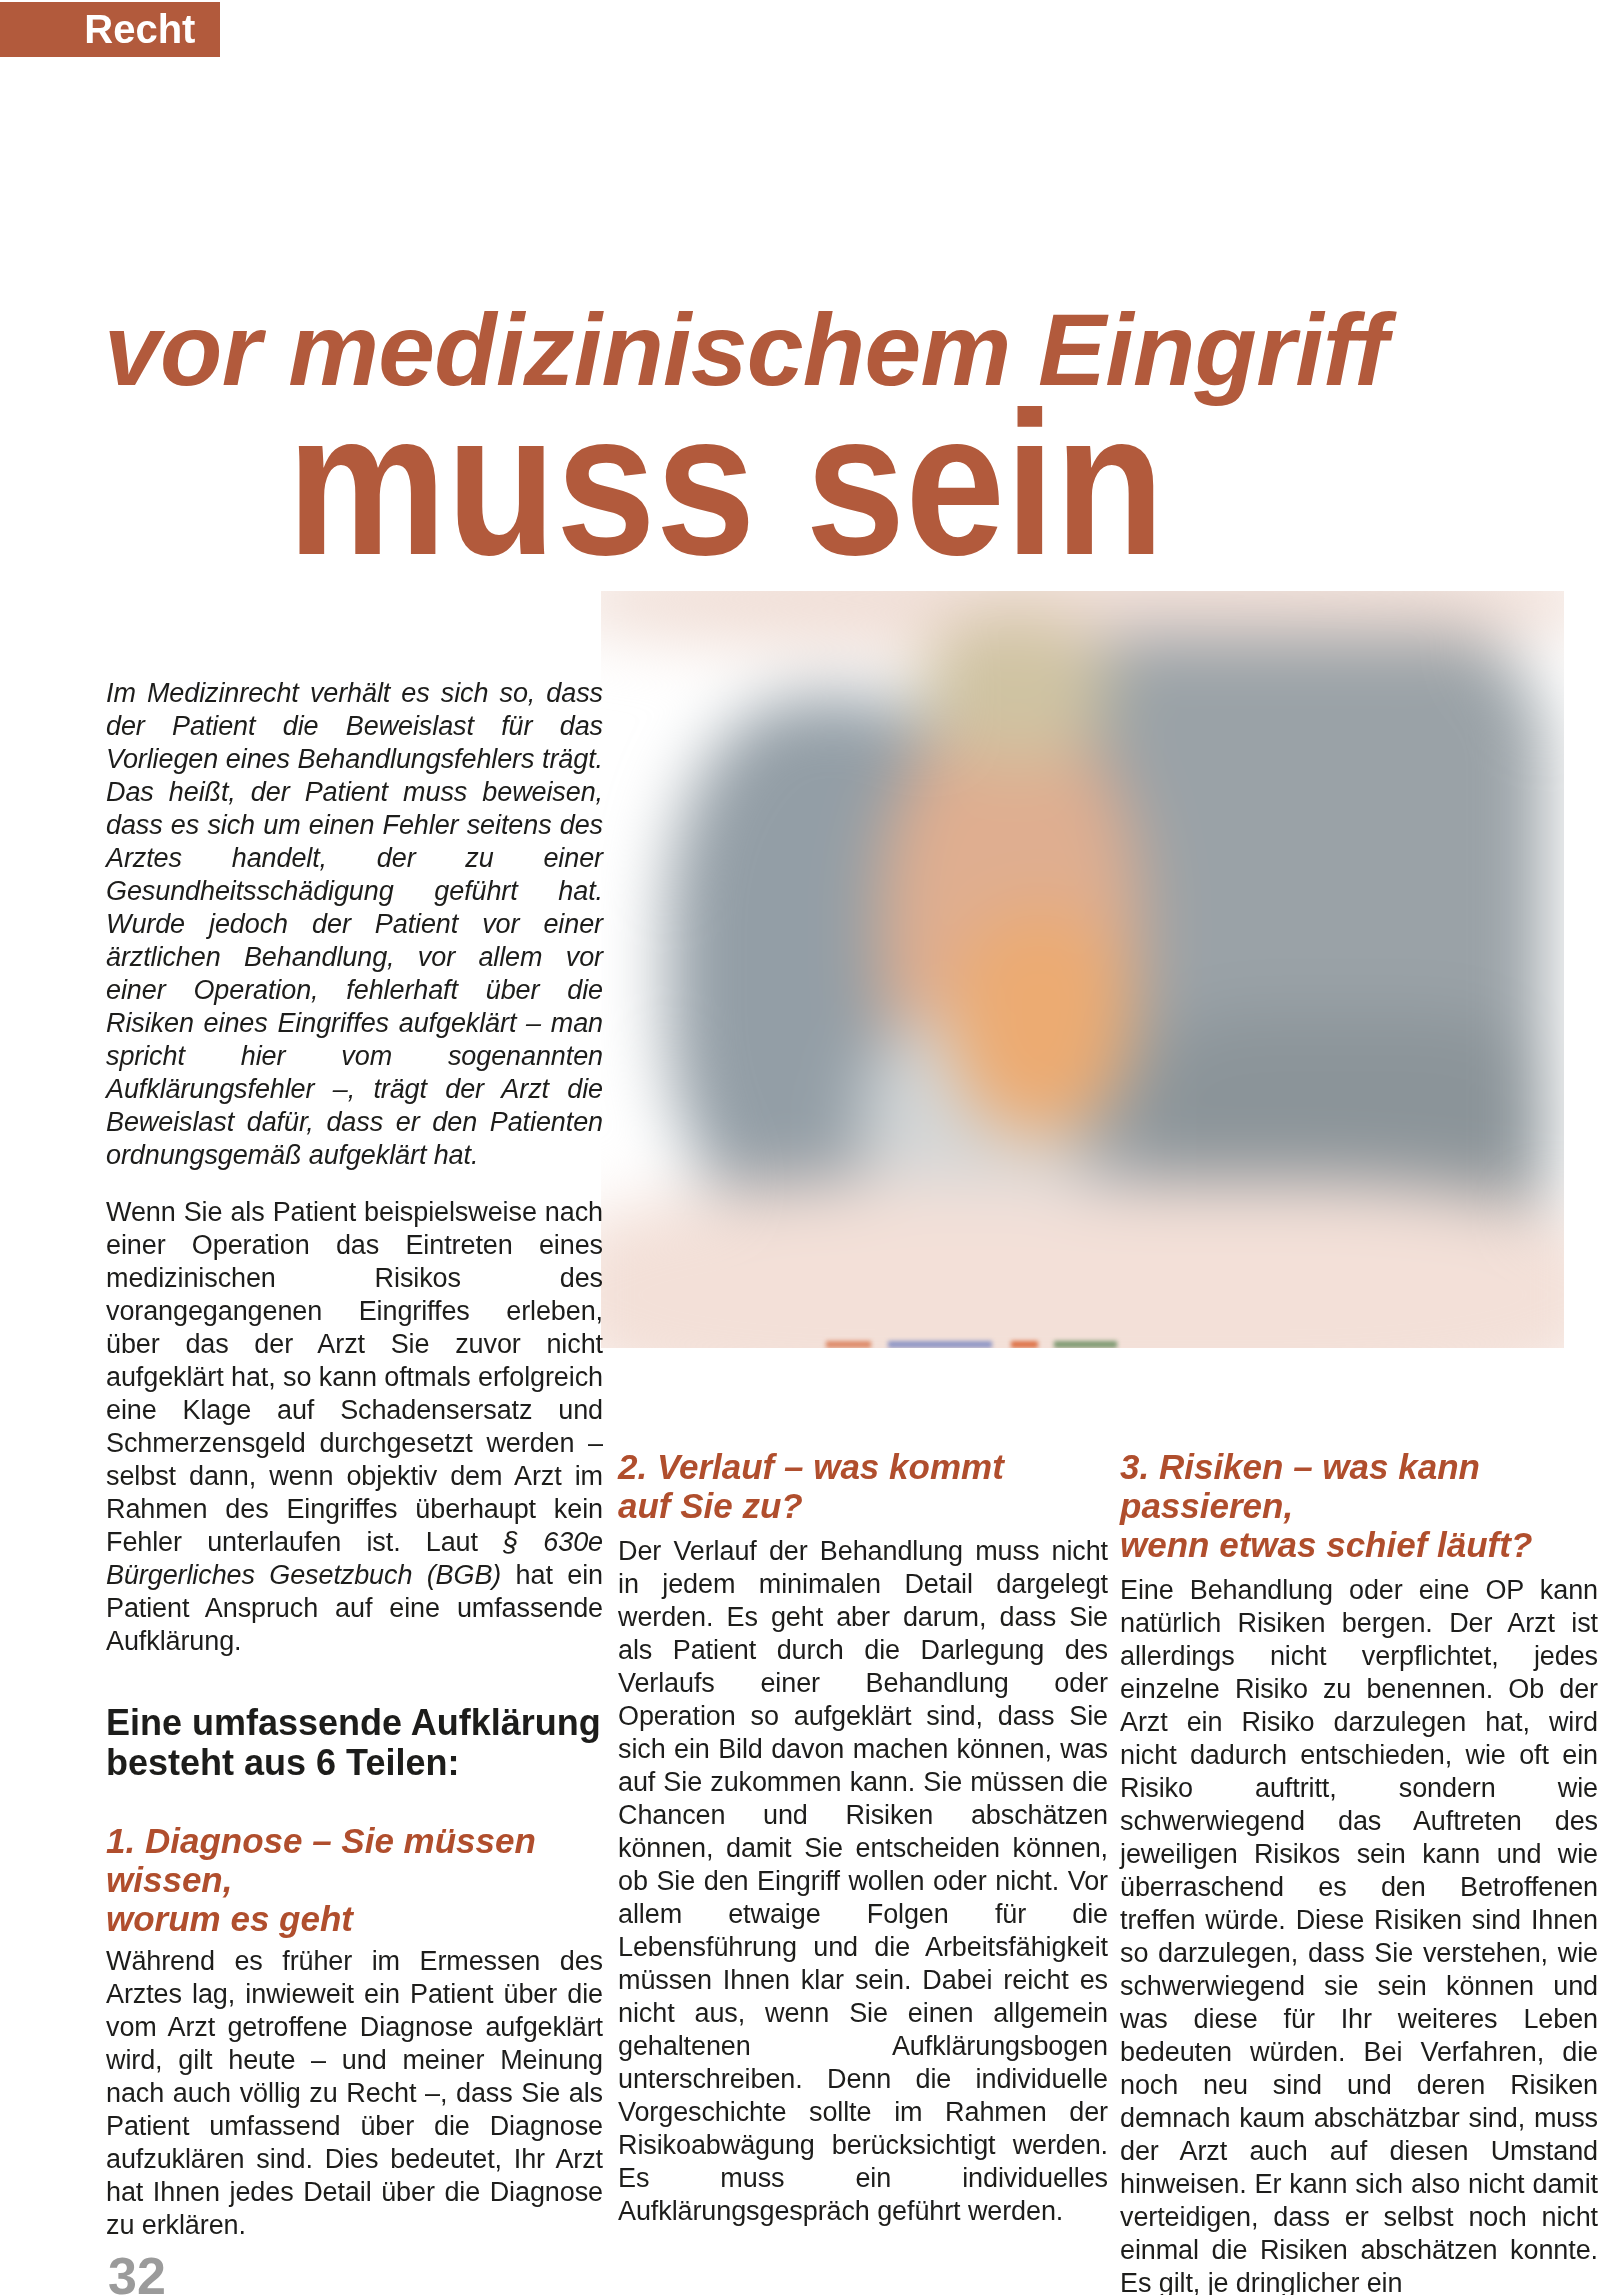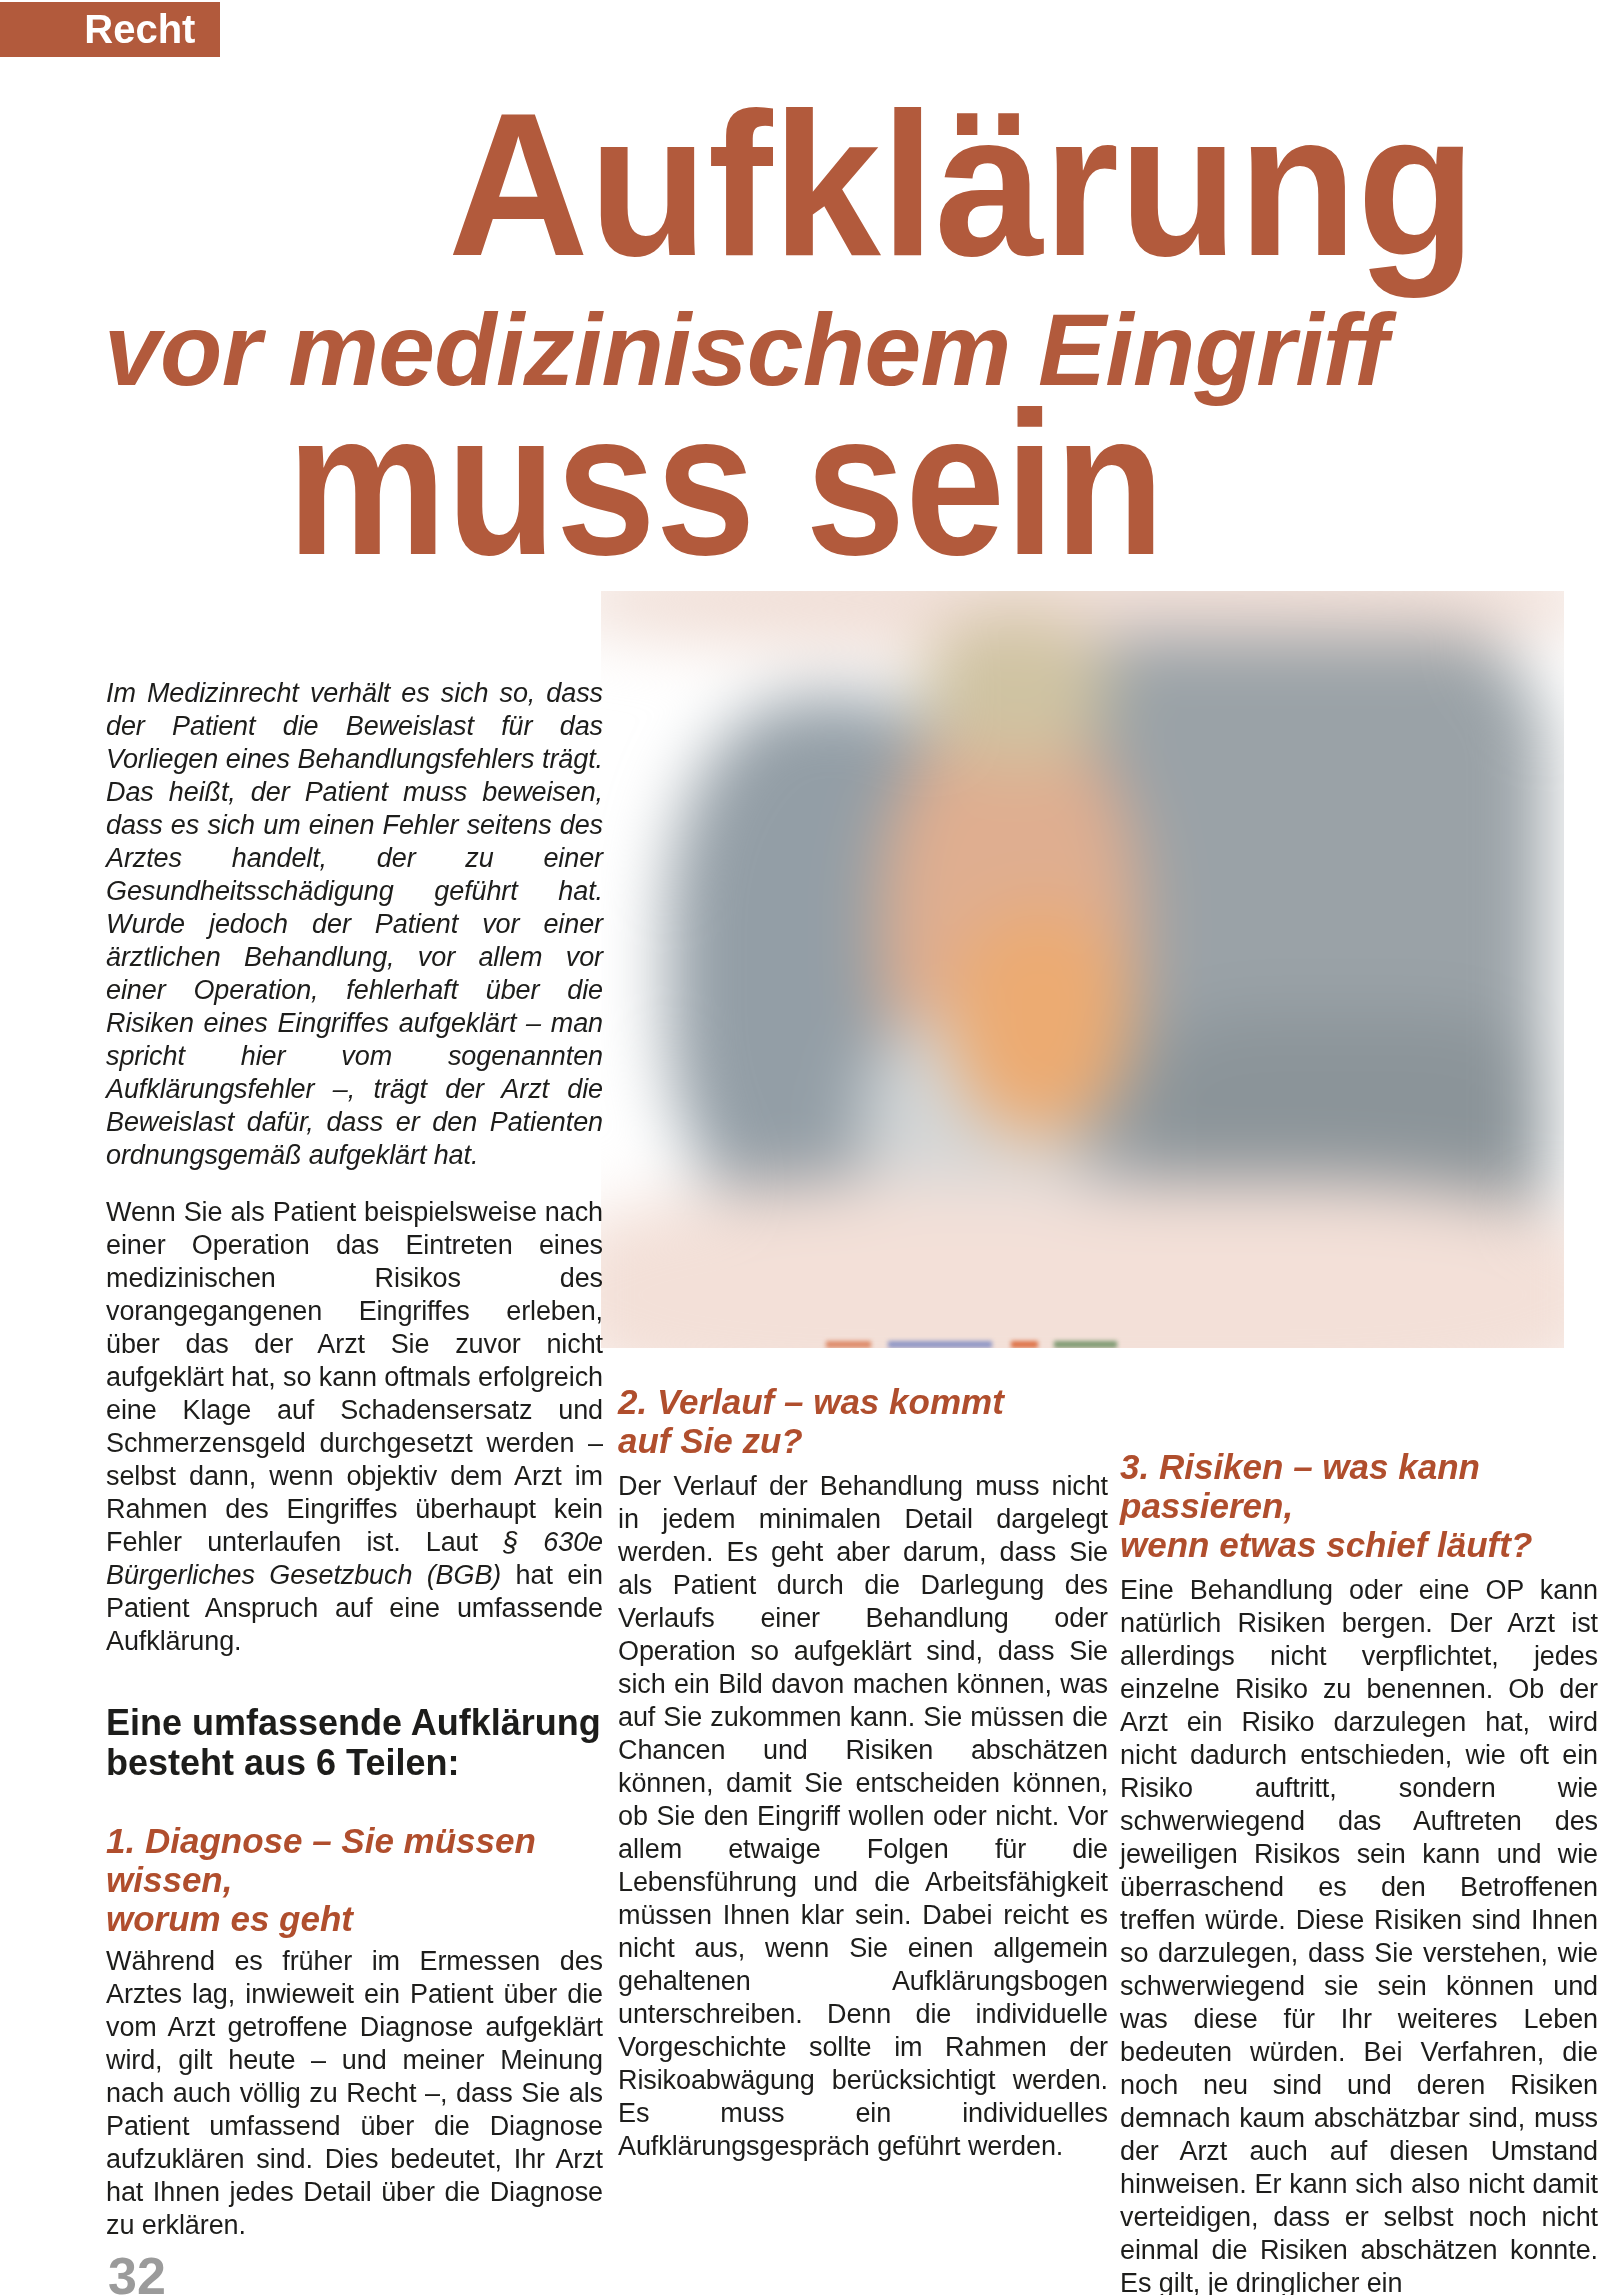--- a/index.html
+++ b/index.html
@@ -64,21 +64,21 @@
   .b-gown{left:27%;top:56%;width:23%;height:32%;background:#d3d6d7;border-radius:40%;}
   .strip{position:absolute;bottom:0;height:7.5px;filter:blur(2px);}
   .s1{left:225px;width:45px;background:#dd8a68;}
   .s2{left:287px;width:104px;background:#8f97c6;}
   .s3{left:410px;width:27px;background:#dd7247;}
   .s4{left:453px;width:63px;background:#7e9a72;}
 
   
   .col{position:absolute;text-align:justify;}
   .col1{left:106px;top:677px;width:497px;}
-  .col2{left:618px;top:1382px;width:490px;}
+  .col2{left:618px;top:1447px;width:490px;}
   .col3{left:1120px;top:1447px;width:478px;}
   p.body, p.intro{
     margin:0;font-size:27px;line-height:33px;letter-spacing:-0.1px;
     color:var(--body);
   }
   p.intro{font-style:italic;margin-bottom:24px;}
   p.para2{margin-bottom:45px;}
   .cite{font-style:italic;}
   .subhead{
     margin:0 0 38px 0;font-size:36px;line-height:40px;font-weight:bold;
@@ -97,21 +97,20 @@
 </style>
 </head>
 <body>
 
 <div class="page">
 
   <div class="badge">
     <span>Recht</span>
   </div>
 
-  <h1 class="title1"><span class="cond">Aufklärung</span></h1>
   <h2 class="title2">vor medizinischem Eingriff</h2>
   <h1 class="title3"><span class="cond">muss sein</span></h1>
 
   <div class="photo">
     <div class="blur-layer">
       <div class="blob b-pinktop"></div>
       <div class="blob b-cab"></div>
       <div class="blob b-cab2"></div>
       <div class="blob b-fig"></div>
       <div class="blob b-skin"></div>

